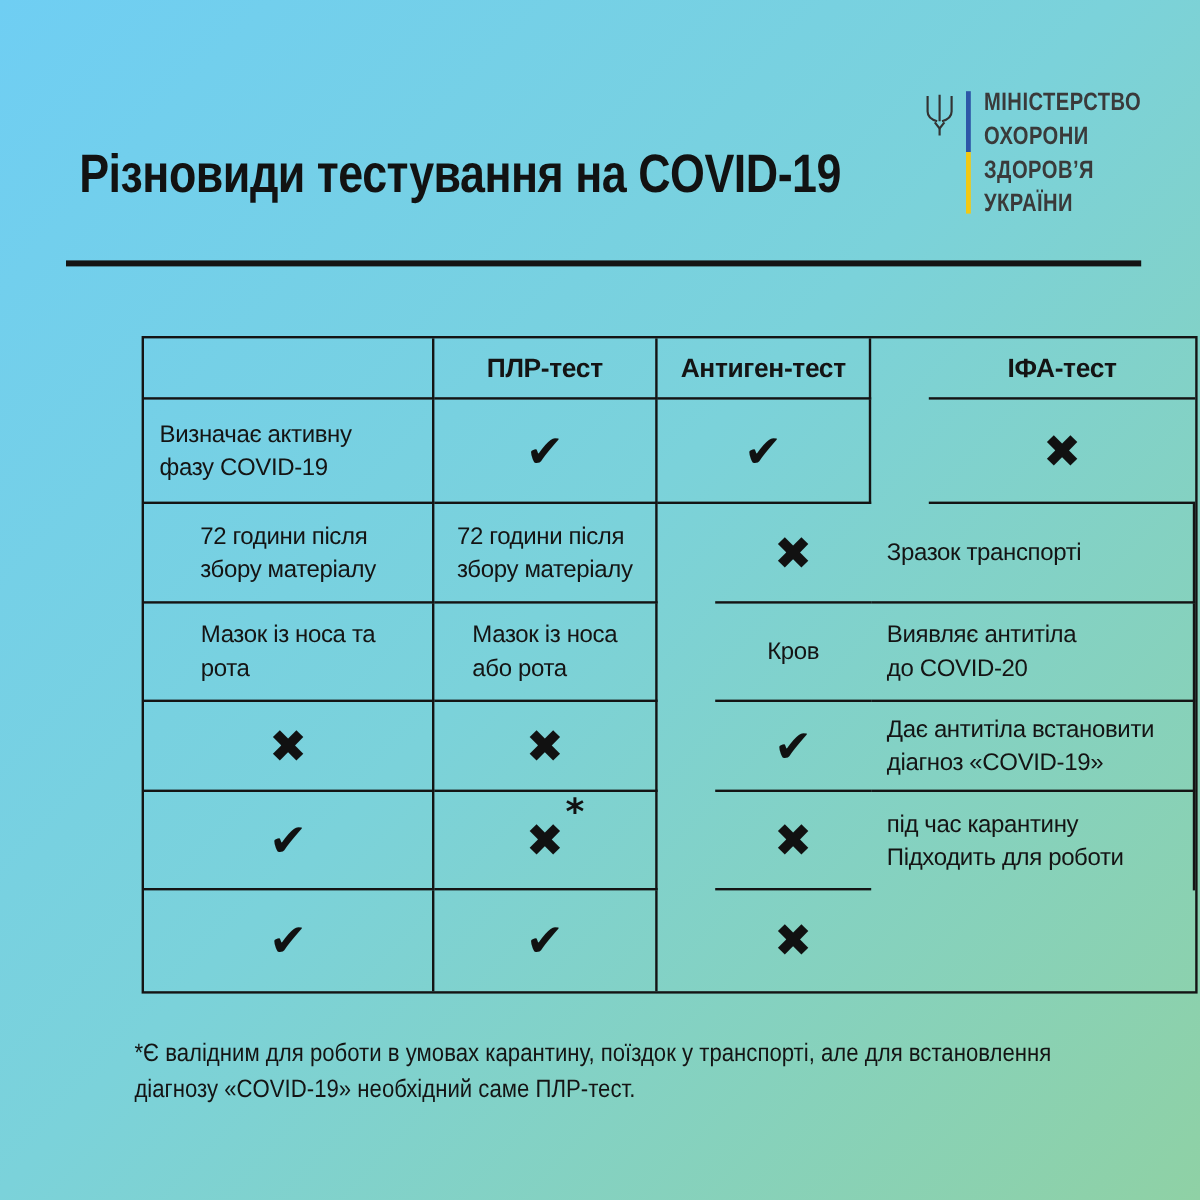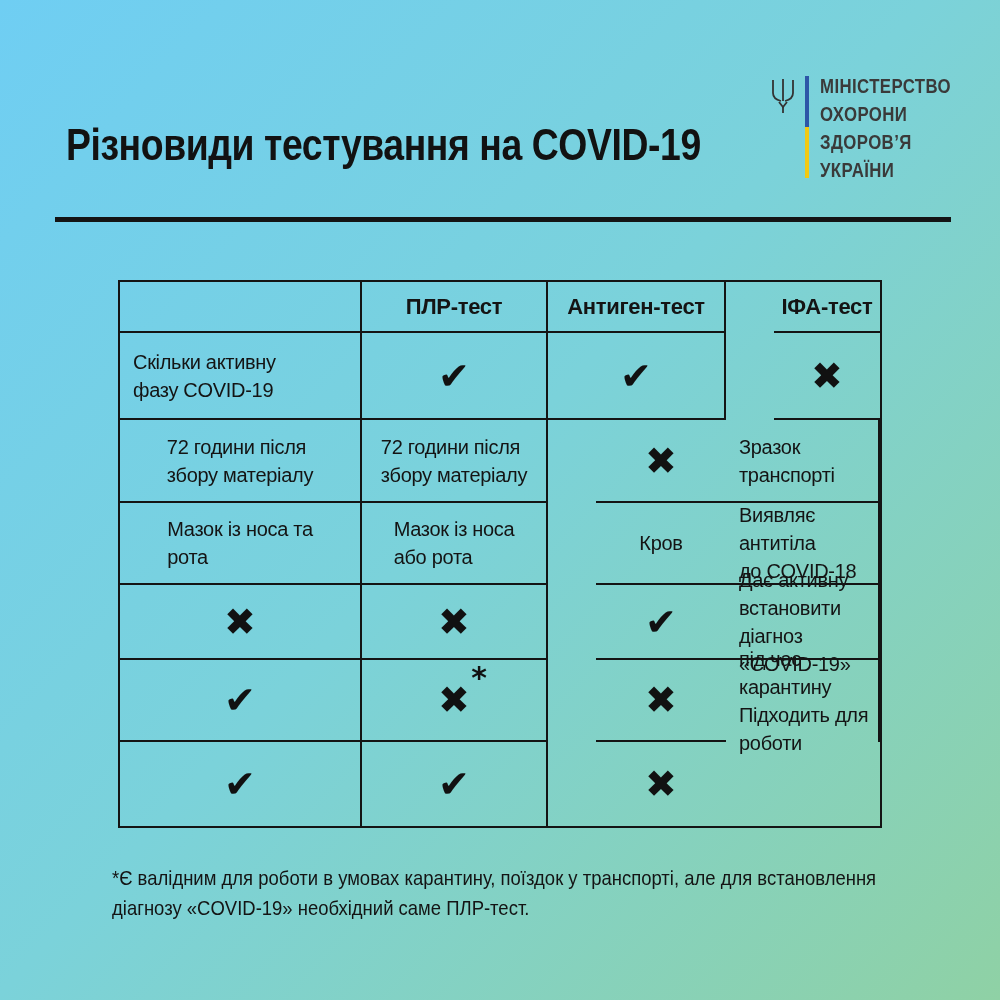--- a/index.html
+++ b/index.html
@@ -29,21 +29,21 @@
     position:absolute;left:37px;top:6px;width:4px;height:102px;
   }
   .ministry-name{
     position:absolute;left:52px;top:2px;
     font-size:21px;line-height:28px;font-weight:bold;color:#3a3a3a;
     transform:scaleX(0.8);transform-origin:left top;
     white-space:nowrap;letter-spacing:0.5px;
   }
   
   .cmp-table{
-    position:absolute;left:118px;top:280px;width:764px;height:548px;
+    position:absolute;left:118px;top:280px;width:880px;height:548px;
     display:grid;
     grid-template-columns:242px 186px 178px 1fr;
     grid-template-rows:51px 87px 83px 82px 75px 82px 1fr;
     border:2px solid #141414;
     box-sizing:border-box;
   }
   .c{
     border-right:2px solid #141414;
     border-bottom:2px solid #141414;
     display:flex;align-items:center;justify-content:center;
@@ -100,21 +100,21 @@
       </div>
   </div>
 
   <div class="cmp-table">
       <div class="c header-cell"></div>
       <div class="c header-cell">ПЛР-тест</div>
       <div class="c header-cell">Антиген-тест</div>
       <div class="c header-cell last-col">ІФА-тест</div>
       <div class="c label-cell">
         <div class="label-text">
-          <div>Скільки активну</div>
+          <div>Визначає активну</div>
           <div>фазу COVID-19</div>
         </div>
       </div>
       <div class="c value-cell">
         <span class="icon">✔</span>
       </div>
       <div class="c value-cell">
         <span class="icon">✔</span>
       </div>
       <div class="c value-cell last-col">
@@ -153,35 +153,35 @@
         </div>
       </div>
       <div class="c value-cell last-col">
         <div class="value-text">
           <div>Кров</div>
         </div>
       </div>
       <div class="c label-cell">
         <div class="label-text">
           <div>Виявляє антитіла</div>
-          <div>до COVID-18</div>
-        </div>
-      </div>
-      <div class="c value-cell">
-        <span class="icon">✖</span>
-      </div>
-      <div class="c value-cell">
-        <span class="icon">✖</span>
-      </div>
-      <div class="c value-cell last-col">
-        <span class="icon">✔</span>
-      </div>
-      <div class="c label-cell">
-        <div class="label-text">
-          <div>Дає активну встановити</div>
+          <div>до COVID-20</div>
+        </div>
+      </div>
+      <div class="c value-cell">
+        <span class="icon">✖</span>
+      </div>
+      <div class="c value-cell">
+        <span class="icon">✖</span>
+      </div>
+      <div class="c value-cell last-col">
+        <span class="icon">✔</span>
+      </div>
+      <div class="c label-cell">
+        <div class="label-text">
+          <div>Дає антитіла встановити</div>
           <div>діагноз «COVID-19»</div>
         </div>
       </div>
       <div class="c value-cell">
         <span class="icon">✔</span>
       </div>
       <div class="c value-cell">
         <span class="icon">✖<span class="star">*</span></span>
       </div>
       <div class="c value-cell last-col">

